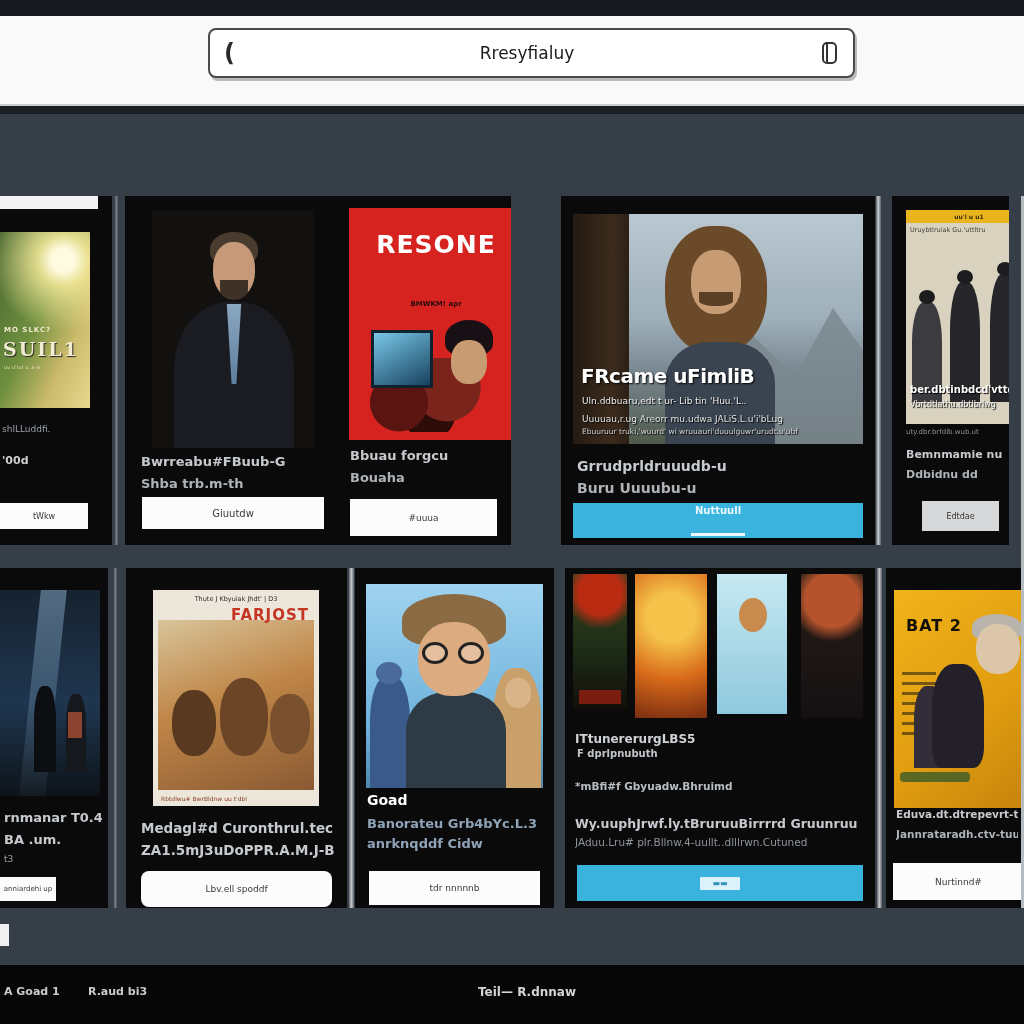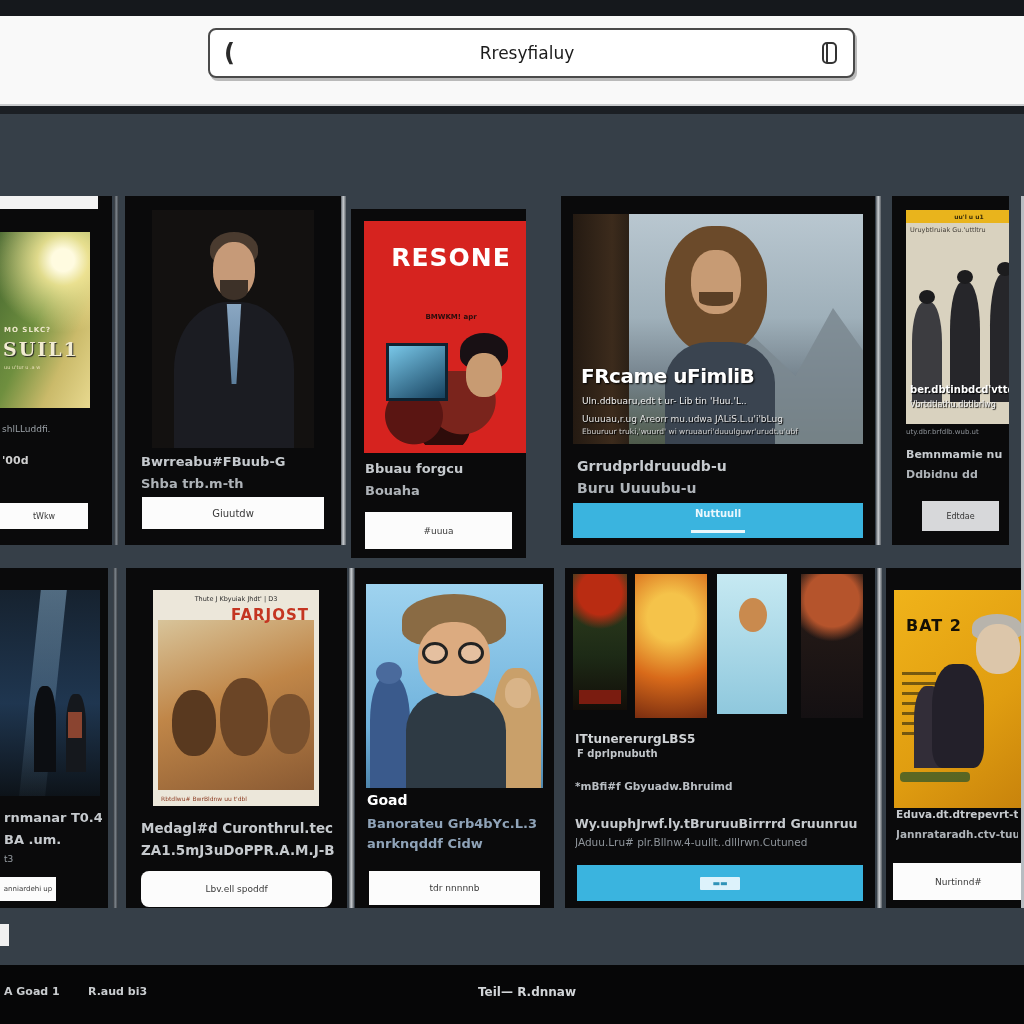--- a/index.html
+++ b/index.html
@@ -29,21 +29,21 @@
   #row1 { top:196px; height:349px; }
   #row2 { top:568px; height:340px; }
   .card { position:absolute; top:0; height:100%; background:#0a0a0b; overflow:hidden; }
   .divider { position:absolute; top:0; height:100%; width:5px;
     background:linear-gradient(90deg,#5a6066,#c9cdd1 45%,#5a6066); }
   .divider.dim { background:linear-gradient(90deg,#2a2f35,#7d848b 45%,#2a2f35); }
   .edge-sliver { position:absolute; right:0; top:196px; width:3px; height:712px; background:#b7bcc1; }
 
   #r1c1 { left:0;   width:112px; }
   #r1c2 { left:125px; width:216px; }
-  #r1c3 { left:351px; width:175px;margin-top:13px; }
+  #r1c3 { left:336px; width:175px; }
   #r1c4 { left:561px; width:314px; }
   #r1c5 { left:892px; width:117px; }
   #r2c1 { left:0;   width:108px; }
   #r2c2 { left:126px; width:221px; }
   #r2c3 { left:355px; width:199px; }
   #r2c4 { left:565px; width:310px; }
   #r2c5 { left:886px; width:138px; }
 
   .poster { position:absolute; overflow:hidden; }
   .meta { position:absolute; left:16px; right:6px; color:#c6cace; font-weight:bold;
@@ -112,21 +112,21 @@
   #r1c4 .p-mst { position:absolute; left:126px; top:78px; width:34px; height:14px; background:#5a3f26; border-radius:0 0 40% 40%; }
   #r1c4 .p-jkt { position:absolute; left:92px; top:128px; width:110px; height:102px; background:#3a4450; border-radius:40% 40% 0 0; }
   #r1c4 .ov-title { position:absolute; left:8px; top:150px; font-size:20px; font-weight:bold; color:#fff;
                     letter-spacing:-0.5px; text-shadow:1px 1px 2px #000; white-space:nowrap; }
   #r1c4 .ov1 { position:absolute; left:9px; top:182px; font-size:9px; color:#eeeeee; text-shadow:1px 1px 1px #000; white-space:nowrap; }
   #r1c4 .ov2 { position:absolute; left:9px; top:200px; font-size:9px; color:#e2e2e2; text-shadow:1px 1px 1px #000; white-space:nowrap; }
   #r1c4 .ov3 { position:absolute; left:9px; top:213px; font-size:7.5px; color:#d2d2d2; text-shadow:1px 1px 1px #000; white-space:nowrap; }
   #r1c4 .m1 { top:262px; font-size:14px; }
   #r1c4 .m2 { top:284px; font-size:14px; }
   #r1c4 .btn { left:12px; right:12px; top:307px; height:35px; font-size:10px; font-weight:bold; }
-  #r1c4 .btn span { border-bottom:3px solid rgba(255,255,255,.9); padding:0 4px 11px; }
+  #r1c4 .btn span { border-bottom:3px solid rgba(255,255,255,.9); padding:0 4px 17px; }
 
   
   #r1c5 .poster { left:14px; top:14px; width:126px; height:214px; background:#d9d2bf; }
   #r1c5 .p-ybar { position:absolute; left:0; top:0; width:100%; height:13px; background:#e9b41c;
                   font-size:6px; color:#3a2c08; text-align:center; line-height:13px; font-weight:bold; overflow:hidden; white-space:nowrap; }
   #r1c5 .p-head { position:absolute; left:4px; top:16px; right:4px; font-size:6.5px; color:#46413a; white-space:nowrap; overflow:hidden; }
   #r1c5 .fig { position:absolute; bottom:22px; width:30px; height:120px; background:#26262a; border-radius:40% 40% 0 0; }
   #r1c5 .f1 { left:6px; height:100px; background:#3c3c40; }
   #r1c5 .f2 { left:44px; }
   #r1c5 .f3 { left:84px; height:128px; }

